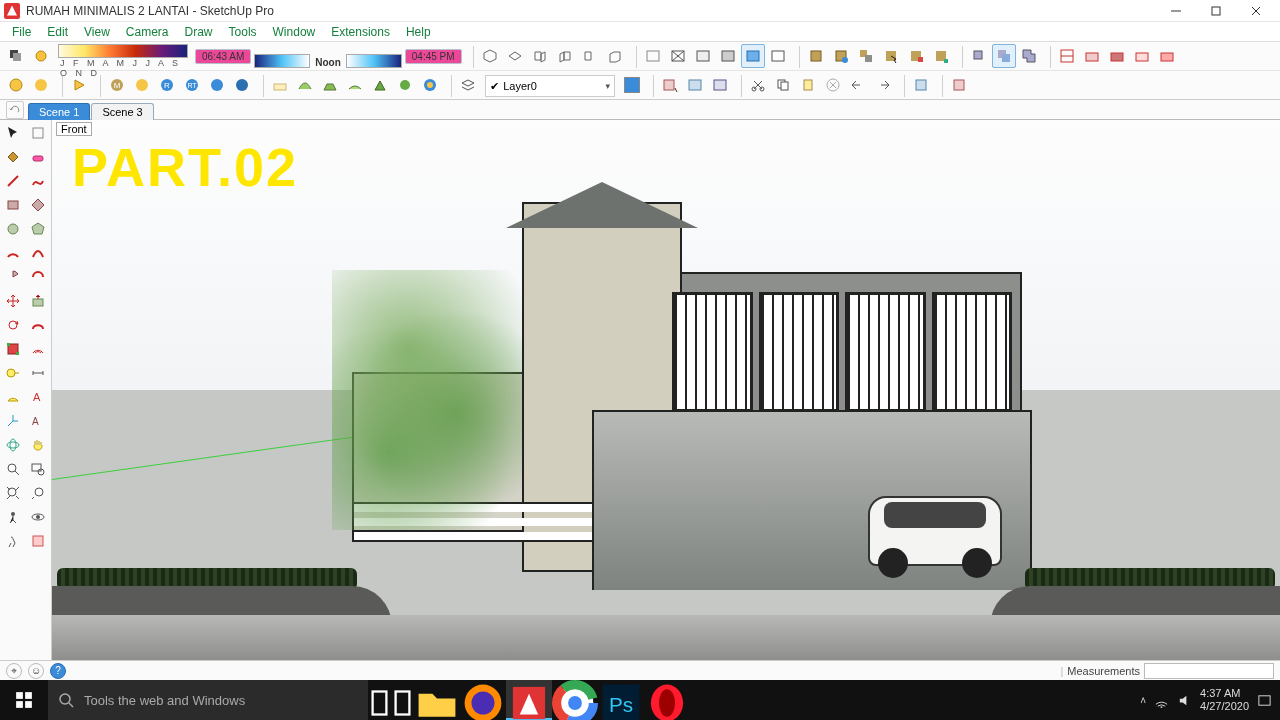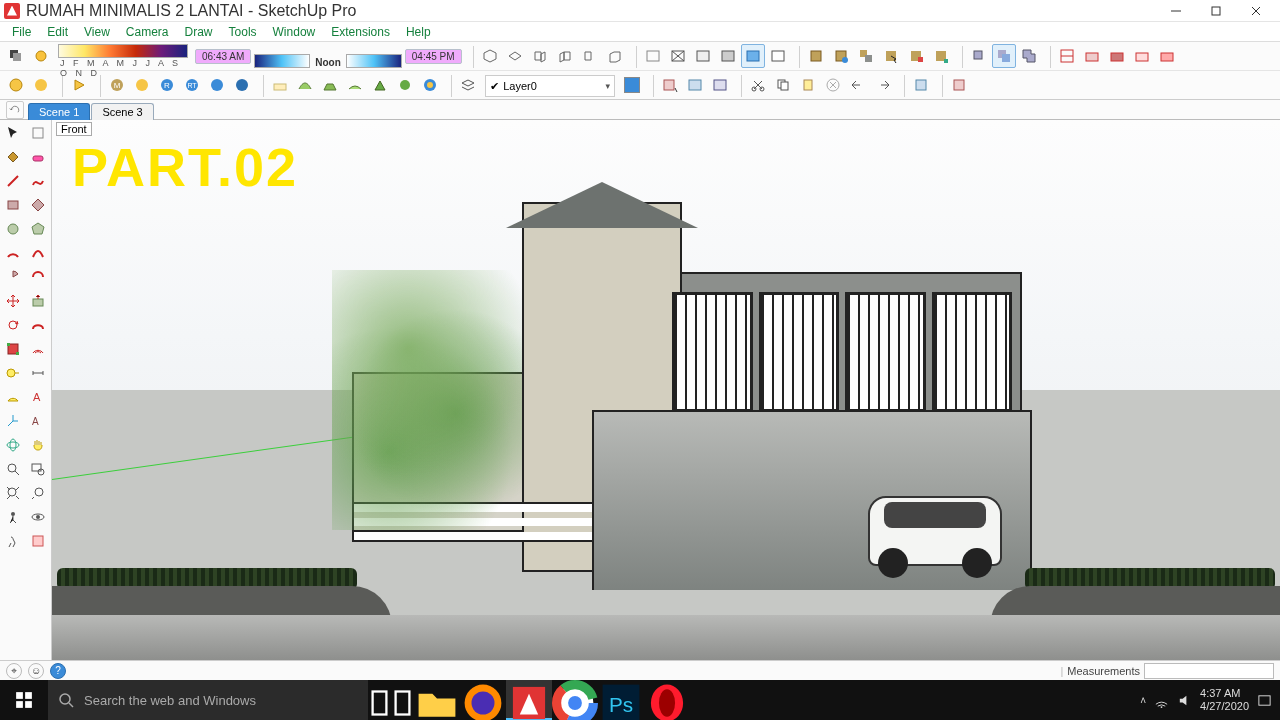--- a/index.html
+++ b/index.html
@@ -2,39 +2,39 @@
 <html><head>
 <meta charset="utf-8">
 <style>
 * { margin: 0; padding: 0; box-sizing: border-box; font-family: "Segoe UI", Tahoma, sans-serif; }
 body { width: 1280px; height: 720px; overflow: hidden; background: #fff; display: flex; flex-direction: column; font-size: 12px; }
 
 
 .titlebar { height: 22px; background: #fff; display: flex; align-items: center; padding: 0 4px; border-bottom: 1px solid #e5e5e5; }
 .titlebar .app-icon { width: 16px; height: 16px; background: #e03434; border-radius: 2px; margin-right: 6px; position: relative; }
 .titlebar .app-icon:after { content:""; position:absolute; inset:3px; background:#fff; clip-path: polygon(0 100%,50% 0,100% 100%); }
-.titlebar .title { flex: 1; color: #333; font-size: 16px; }
+.titlebar .title { flex: 1; color: #333; font-size: 12px; }
 .titlebar .winbtn { width: 40px; height: 22px; display: flex; align-items: center; justify-content: center; color: #333; }
 .titlebar .winbtn svg { width: 10px; height: 10px; }
 
 
 .menubar { height: 20px; display: flex; align-items: center; padding: 0 4px; border-bottom: 1px solid #ddd; background:#fff; }
 .menubar .menu { padding: 2px 8px; font-size: 12px; color: #15803d; }
 
 
 .toolbars { background:#fbfbfb; border-bottom:1px solid #ccc; }
 .tb-row { display:flex; align-items:flex-end; gap:1px; padding:2px 4px; border-bottom:1px solid #e5e5e5; }
 .tb-row:last-child{border-bottom:none;}
 .tb-btn { width:24px; height:24px; display:flex; align-items:center; justify-content:center; border:1px solid transparent; border-radius:2px; }
 .tb-sep { width:6px; height:22px; border-right:1px solid #d0d0d0; margin:0 3px; }
 .tb-btn svg{ width:16px; height:16px; }
 .months { display:flex; gap:1px; align-items:center; margin:0 4px; }
 .months .gradient { width:130px; height:14px; background:linear-gradient(90deg,#fffbe0,#ffe766,#ff7a33,#c62a0a,#6b1b7a,#1a237e); border:1px solid #aaa; }
 .months .labels { position:relative; width:130px; height:10px; font-size:9px; color:#555; letter-spacing:1px; }
-.timechip { background:#f0abfc; border:1px solid #b8c0cc; border-radius:2px; padding:1px 6px; font-size:10px; color:#333; margin:4px 2px; }
+.timechip { background:#ec4899; border:1px solid #b8c0cc; border-radius:2px; padding:1px 6px; font-size:10px; color:#333; margin:4px 2px; }
 .noon { font-size:10px; font-weight:bold; color:#333; margin:0 4px;}
 .layer-drop { display:flex; align-items:center; border:1px solid #ccc; background:#fff; height:22px; width:130px; margin:0 4px; padding:0 4px; font-size:11px; }
 .layer-drop .ck{ margin-right:4px; font-size:11px;}
 .layer-drop .dd{ margin-left:auto; font-size:9px; color:#555;}
 .colorchip{ width:16px;height:16px;border:1px solid #888;}
 
 
 .scenetabs { height:20px; padding-left:6px; display:flex; align-items:flex-end; background:#fbfbfb; border-bottom:1px solid #bbb;}
 .scenerefresh{ width:18px;height:18px;border:1px solid #ccc;border-radius:2px;display:flex;align-items:center;justify-content:center;margin-right:4px;}
 .scene-tab{ padding:2px 10px; font-size:11px; border:1px solid #9ab; border-bottom:none; border-top-left-radius:3px;border-top-right-radius:3px; background:#f2f2f2; margin-right:1px; position:relative; top:1px;}
@@ -740,21 +740,21 @@
         <rect x="9" y="9" width="6" height="6"></rect>
       </svg>
     </div>
   <div class="search">
     <span class="sico">
         <svg width="16" height="16" viewBox="0 0 16 16">
           <circle cx="7" cy="7" r="5" fill="none" stroke="#aaa" stroke-width="1.5"></circle>
           <path d="M11 11l4 4" stroke="#aaa" stroke-width="1.5"></path>
         </svg>
       </span>
-    <span>Search the web and Windows</span>
+    <span>Tools the web and Windows</span>
   </div>
   <div class="tbicons">
     <div class="ticon">
         <svg viewBox="0 0 20 20">
           <rect x="2" y="5" width="6" height="10" fill="none" stroke="#fff"></rect>
           <rect x="12" y="5" width="6" height="10" fill="none" stroke="#fff"></rect>
         </svg>
       </div>
     <div class="ticon">
         <svg viewBox="0 0 20 20">

